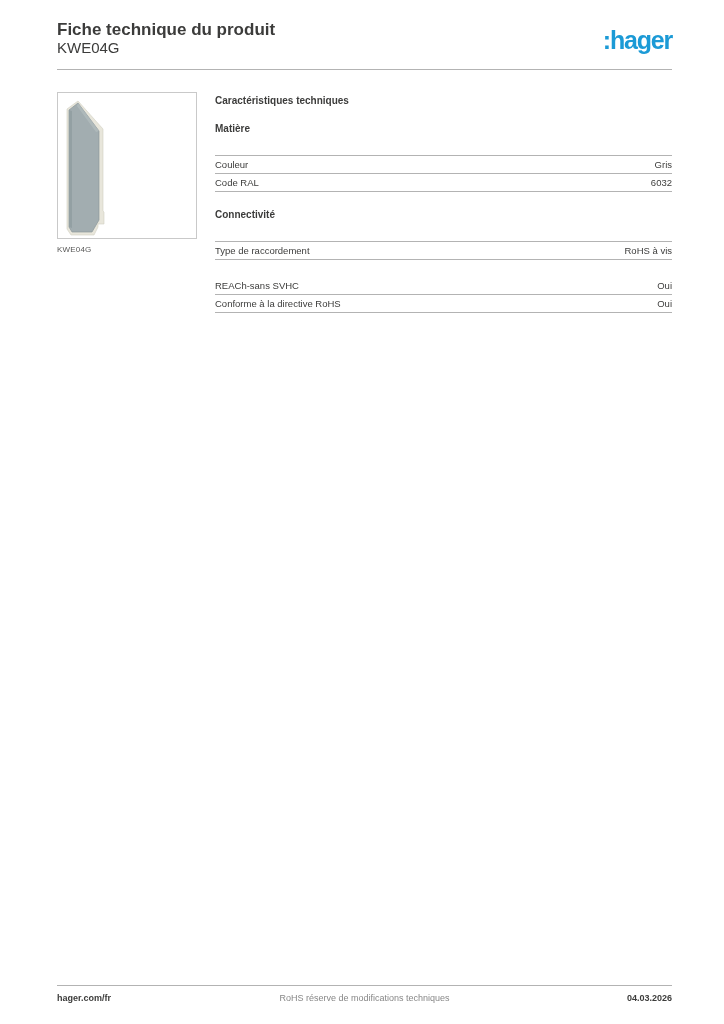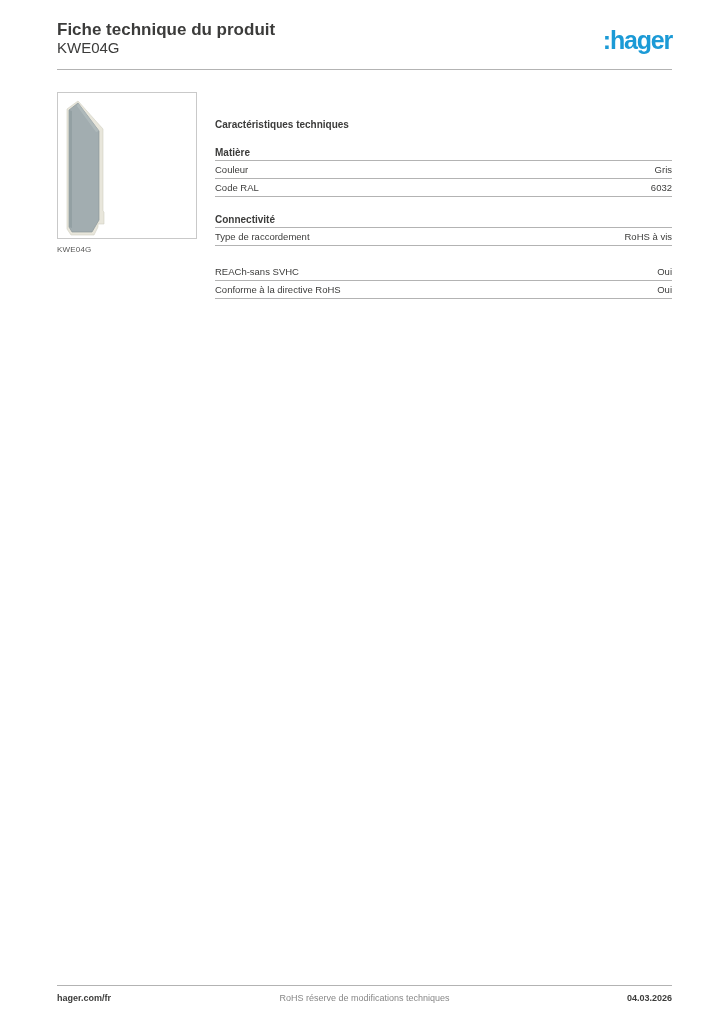--- a/index.html
+++ b/index.html
@@ -28,26 +28,26 @@
   .figure { position: absolute; left: 57px; top: 92px; width: 140px; }
   .figure-box {
     width: 140px; height: 147px;
     border: 1px solid #c9c9c9; background: #ffffff;
   }
   .figure-caption { margin-top: 6px; font-size: 8px; color: #575756; letter-spacing: 0.2px; }
 
   
   .content { position: absolute; left: 215px; top: 95px; width: 457px; }
   .product-title { font-size: 10px; font-weight: bold; color: #3c3c3b; line-height: 12px; }
-  .tech-heading { font-size: 10px; font-weight: bold; color: #3c3c3b; margin-top: 24px; }
+  .tech-heading { font-size: 10px; font-weight: bold; color: #3c3c3b; }
 
   .spec-section { margin-top: 17px; }
   .spec-section-title {
     font-size: 10px; font-weight: bold; color: #3c3c3b;
-    padding-bottom: 2px; border-bottom: 1px solid #b3b3b3;
+    padding-bottom: 21px; border-bottom: 1px solid #b3b3b3;
   }
   .spec-row {
     display: flex; justify-content: space-between; align-items: baseline;
     font-size: 9.5px; color: #3c3c3b;
     padding: 3px 0 3px 0; border-bottom: 1px solid #b3b3b3;
     line-height: 11px;
   }
   .spec-label { text-align: left; }
   .spec-value { text-align: right; }
 

